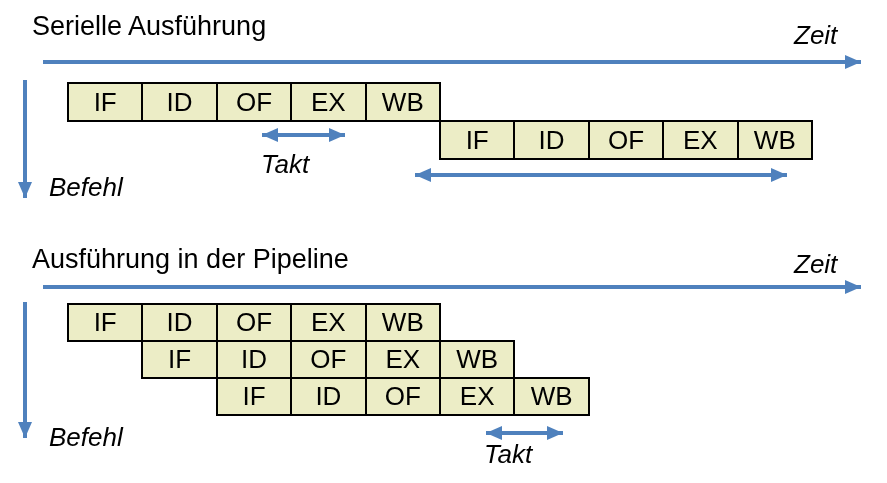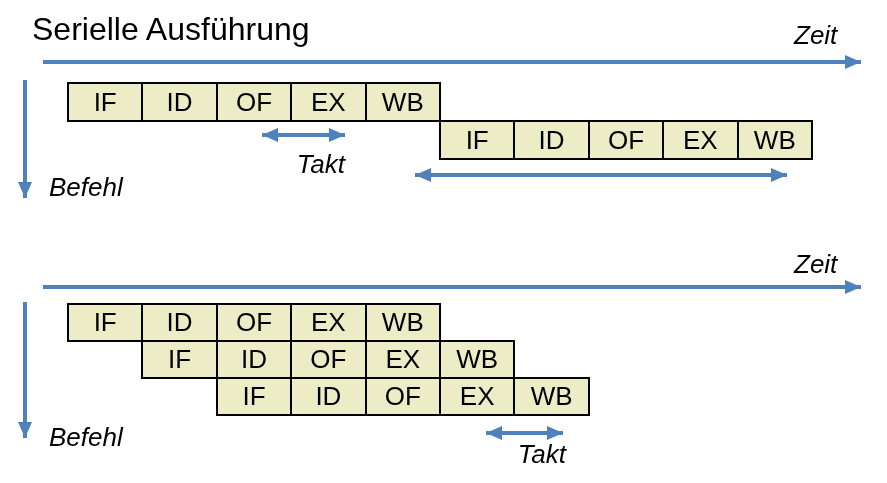--- a/index.html
+++ b/index.html
@@ -5,22 +5,22 @@
   :root { --arrow:#4F81BD; --box-fill:#ECEDC6; --box-border:#000000; --txt:#000000; --bg:#FFFFFF; }
   html,body { margin:0; padding:0; background:#fff; }
   .canvas {
     position:relative; width:887px; height:483px; background:var(--bg);
     font-family:"Liberation Sans", sans-serif; color:var(--txt); overflow:hidden;
   }
   .arrows { position:absolute; left:0; top:0; width:887px; height:483px; pointer-events:none; }
   .aline { stroke:var(--arrow); stroke-width:4; fill:none; }
   .ahead { fill:var(--arrow); stroke:none; }
   .lbl { position:absolute; font-size:26px; line-height:1.1; white-space:nowrap;font-style:italic; }
-  .title { position:absolute; font-size:32px; line-height:1.1; white-space:nowrap;text-align:center; }
-  .ctr { text-align:right; }
+  .title { position:absolute; font-size:27px; line-height:1.1; white-space:nowrap;text-align:center; }
+  .ctr { text-align:left; }
   .cell {
     position:absolute; box-sizing:border-box;
     border:2px solid var(--box-border); background:var(--box-fill);
     display:flex; align-items:center; justify-content:center;
     font-size:26px; color:var(--txt);margin-left:24px;
   }
 </style>
 </head>
 <body>
 
@@ -42,20 +42,21 @@
     <line class="aline" x1="43" y1="287" x2="861" y2="287" marker-end="url(#mR)"></line>
     <line class="aline" x1="25" y1="302" x2="25" y2="438" marker-end="url(#mR)"></line>
     <line class="aline" x1="486" y1="433" x2="563" y2="433" marker-start="url(#mL)" marker-end="url(#mR)"></line>
   </svg>
 
   <div class="title" style="left:32px; top:12px;">Serielle Ausführung</div>
   <div class="lbl" style="left:794px; top:21px;">Zeit</div>
   <div class="lbl ctr" style="left:261px; top:150px; width:84px;">Takt</div>
   <div class="lbl" style="left:49px; top:173px;">Befehl</div>
 
+  <div class="title" style="left:32px; top:245px;">Ausführung in der Pipeline</div>
   <div class="lbl" style="left:794px; top:250px;">Zeit</div>
   <div class="lbl" style="left:49px; top:423px;">Befehl</div>
   <div class="lbl ctr" style="left:484px; top:440px; width:82px;">Takt</div>
 
 <div class="cell" style="left: 43px; top: 82px; width: 76.4px; height: 40px;">IF</div>
     <div class="cell" style="left: 117.4px; top: 82px; width: 76.4px; height: 40px;">ID</div>
     <div class="cell" style="left: 191.8px; top: 82px; width: 76.4px; height: 40px;">OF</div>
     <div class="cell" style="left: 266.2px; top: 82px; width: 76.4px; height: 40px;">EX</div>
     <div class="cell" style="left: 340.6px; top: 82px; width: 76.4px; height: 40px;">WB</div>
     <div class="cell" style="left: 415px; top: 120px; width: 76.4px; height: 40px;">IF</div>

